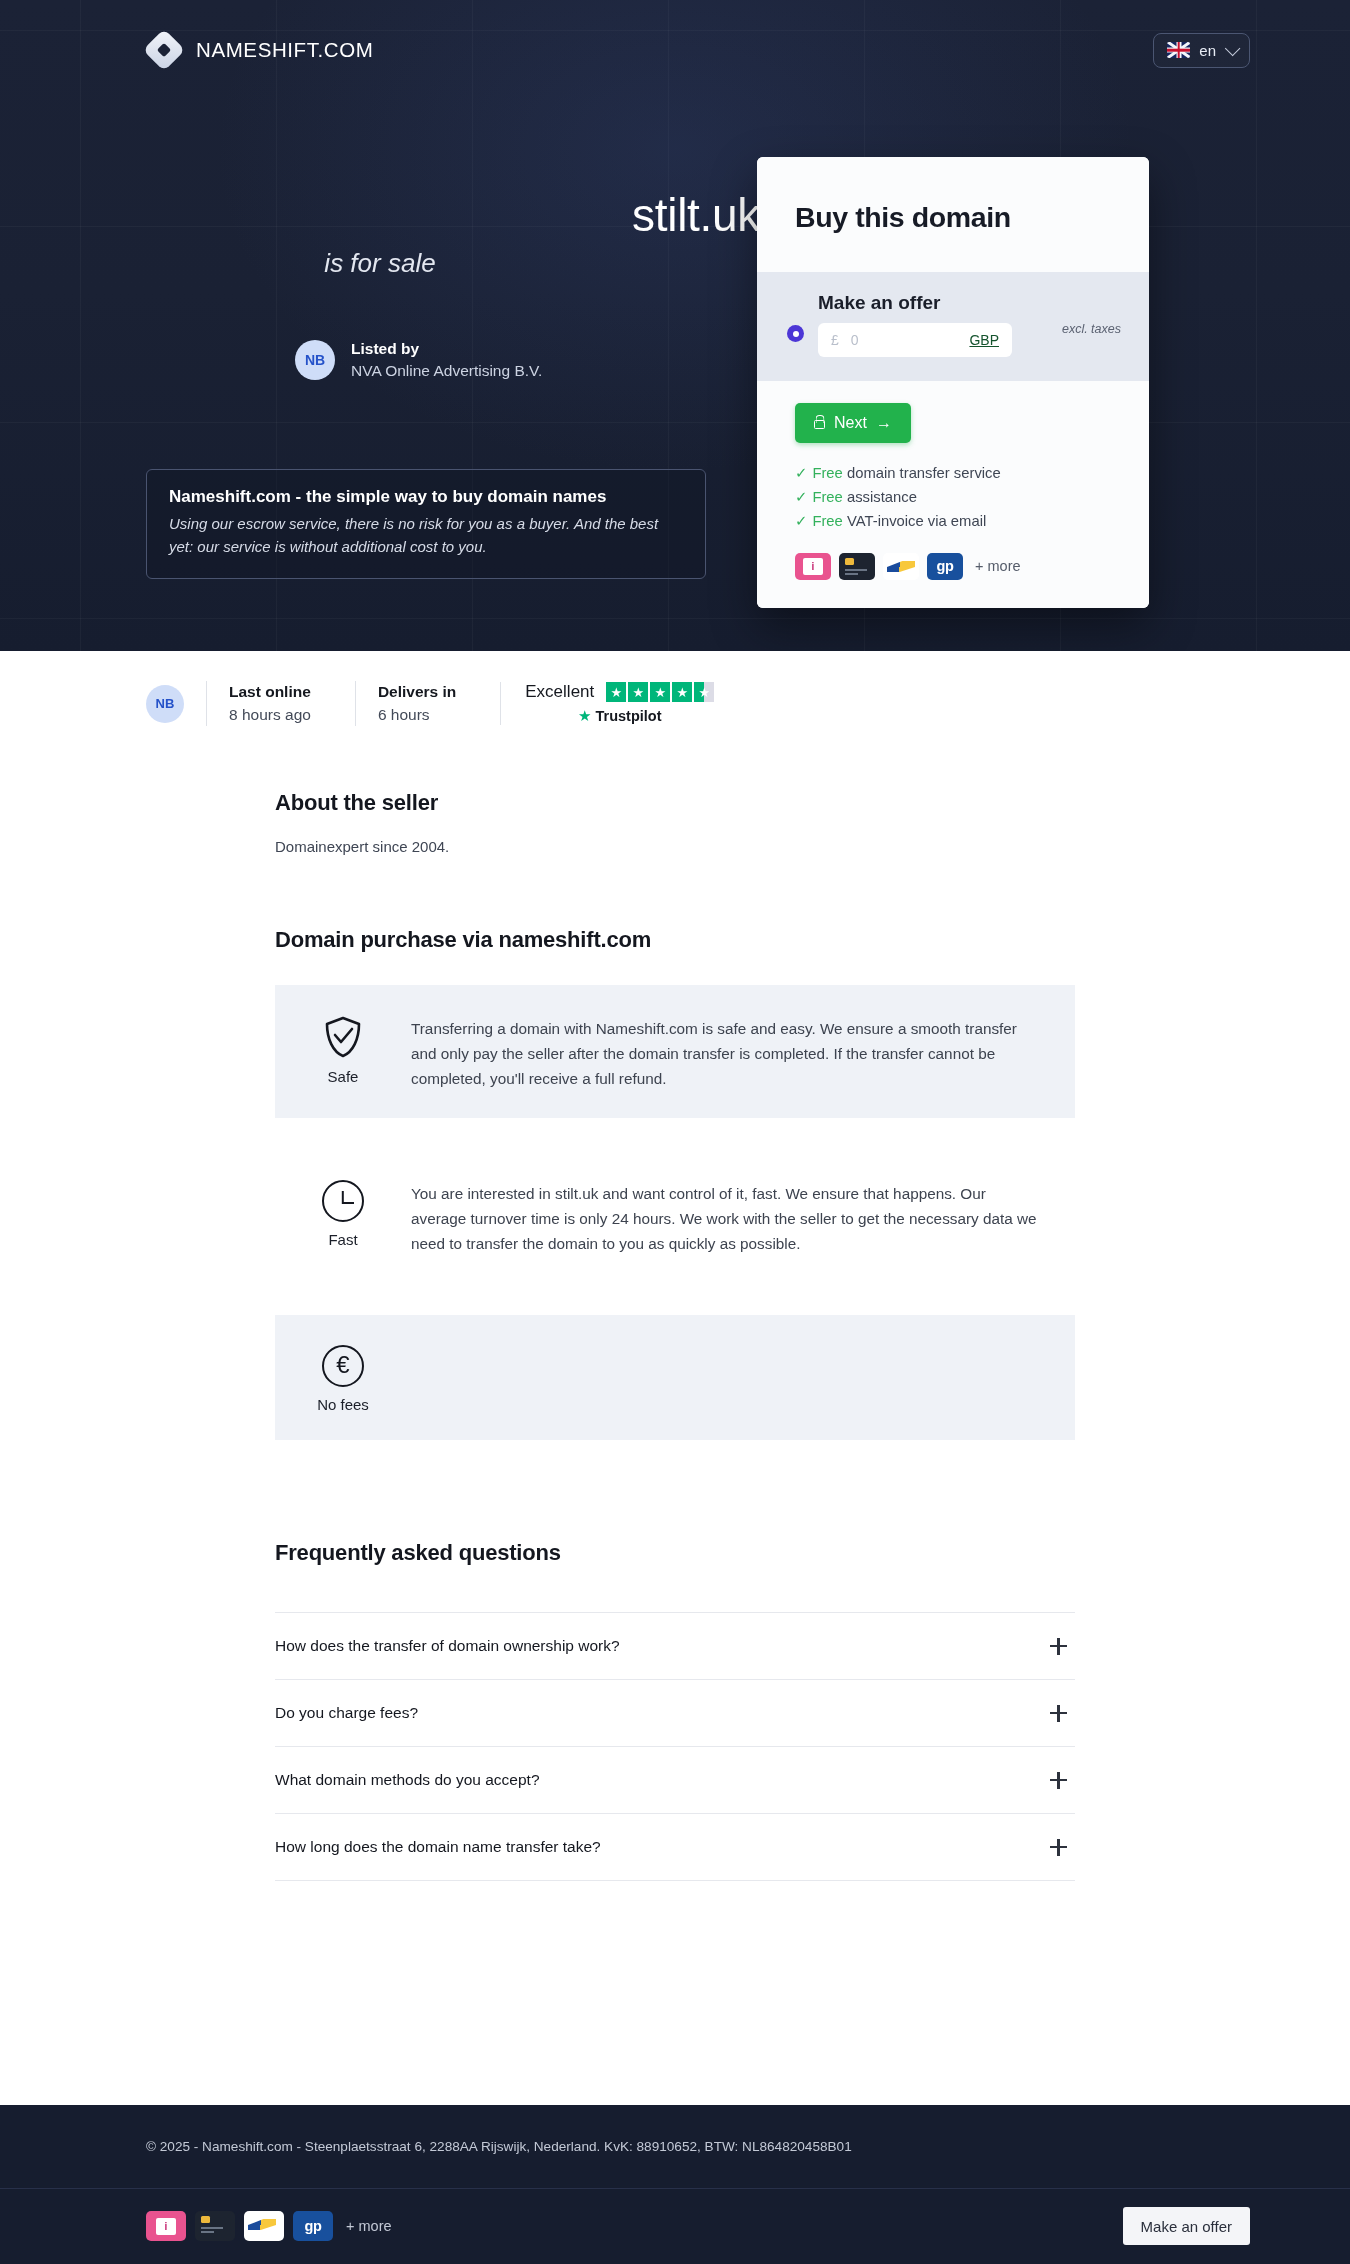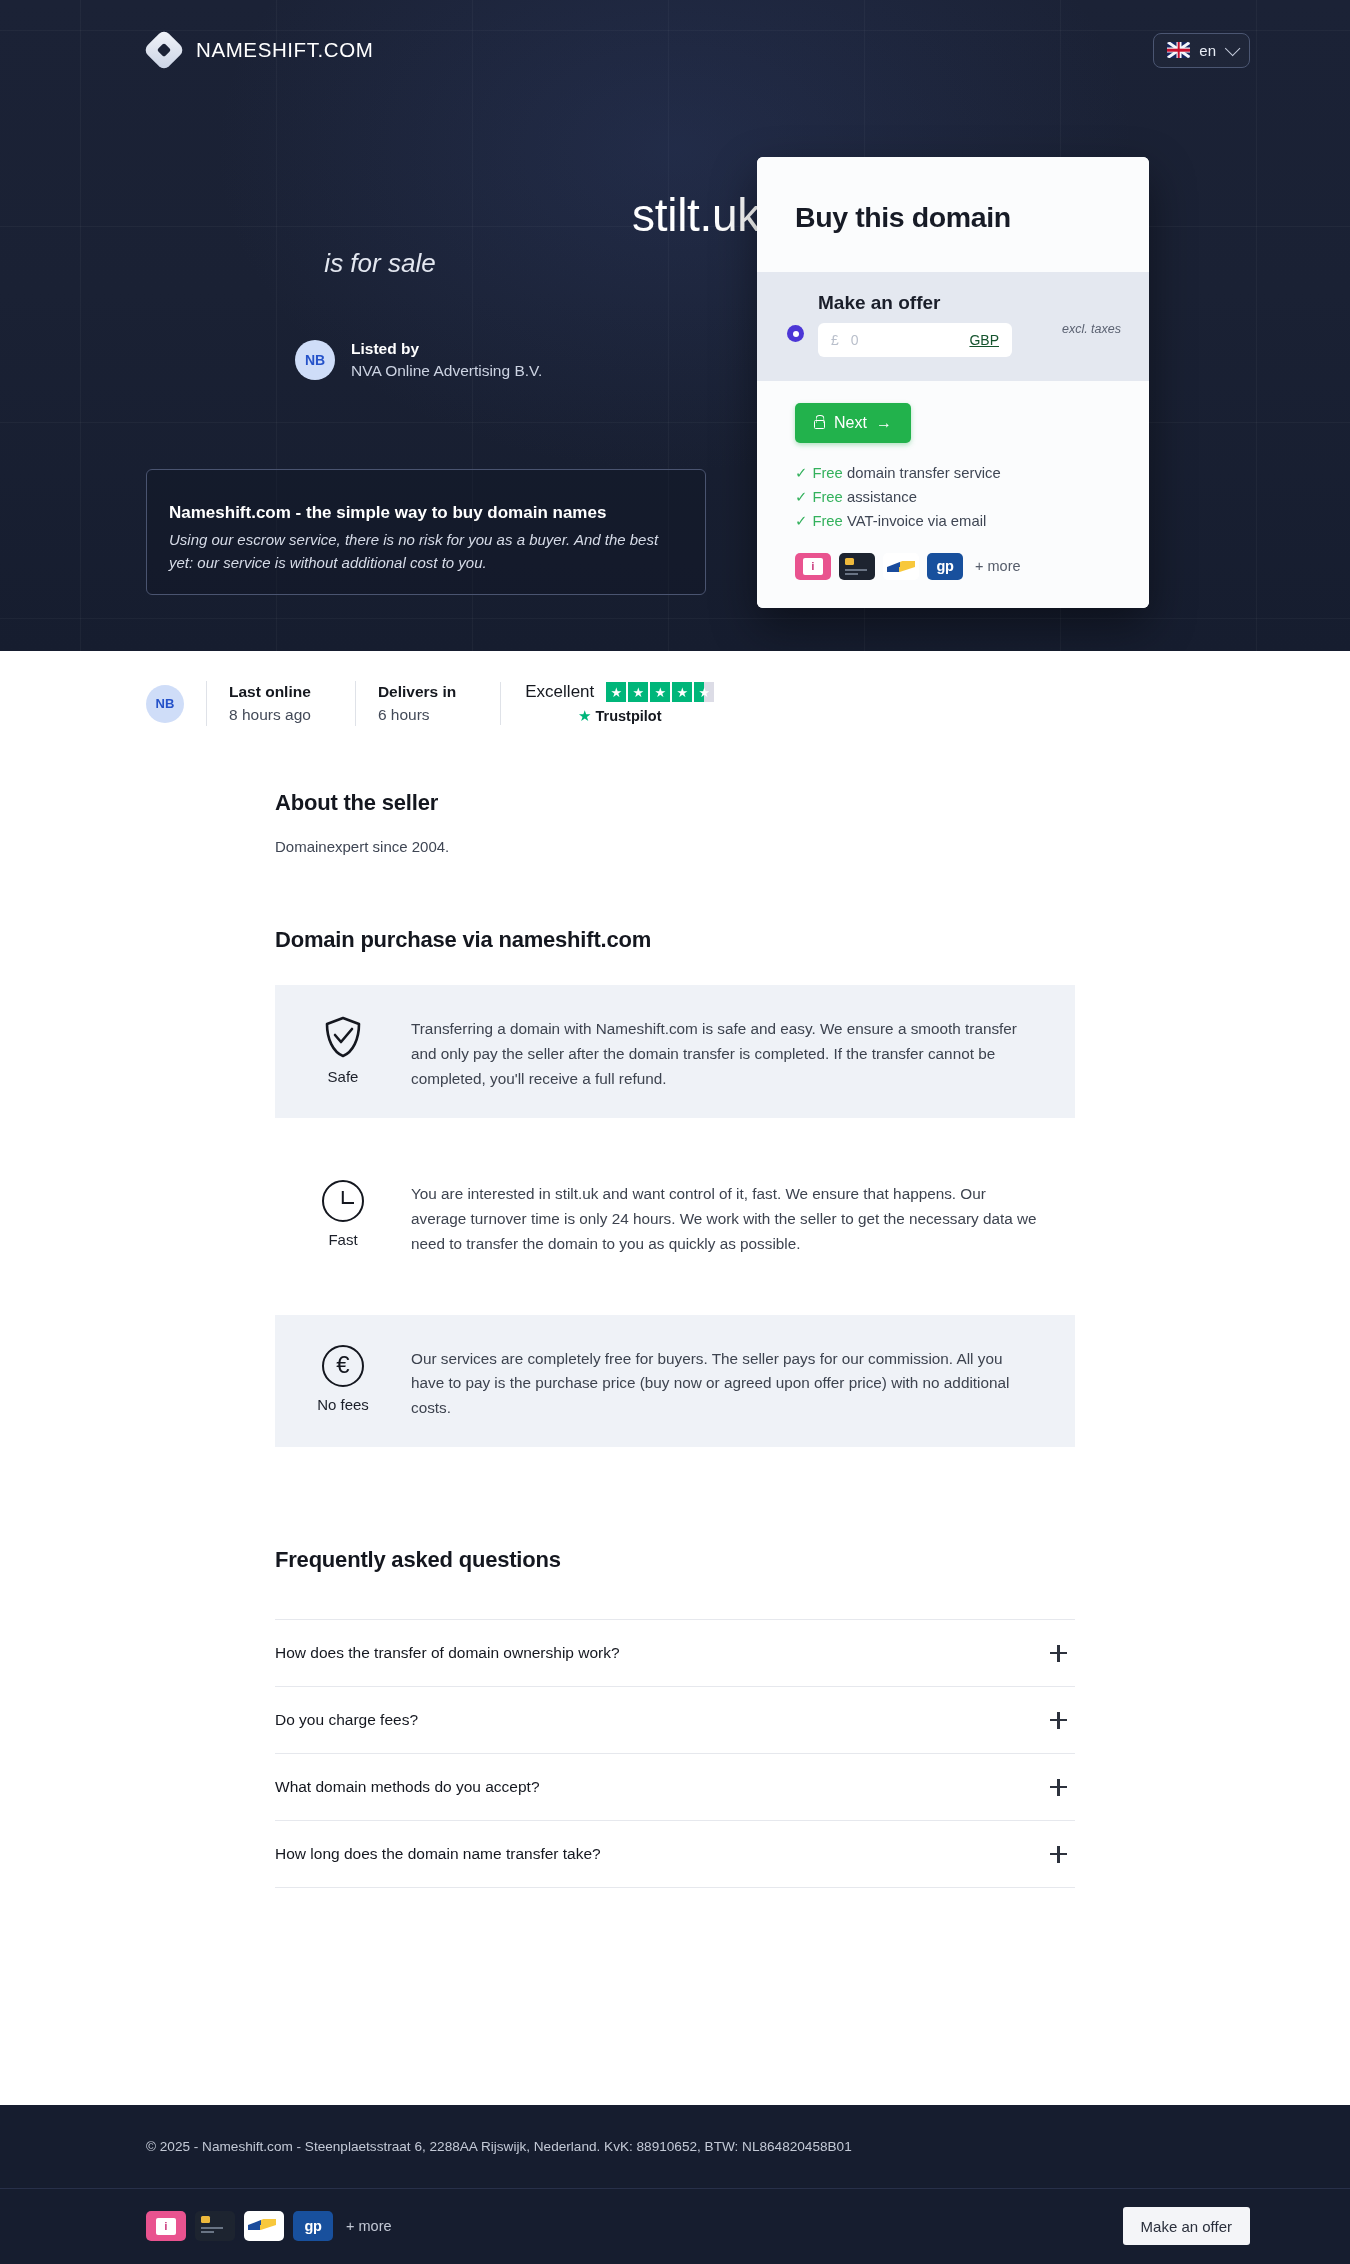--- a/index.html
+++ b/index.html
@@ -105,21 +105,21 @@
   }
   .listed-by .lbl { color: #ffffff; font-weight: 700; font-size: 15.5px; line-height: 1.45; }
   .listed-by .val { color: #ccd3e2; font-size: 15.5px; line-height: 1.45; font-weight: 300;}
 
   .promo-box {
     position: absolute; left: 146px; top: 469px; width: 560px;
     border: 1px solid #4a5470; border-radius: 6px;
     padding: 17px 22px 20px 22px;
     background: rgba(14,19,33,.35);
   }
-  .promo-title { color: #ffffff; font-weight: 700; font-size: 17px; margin-bottom: 6px; margin-top: 16px; }
+  .promo-title { color: #ffffff; font-weight: 700; font-size: 17px; margin-bottom: 6px; }
   .promo-text  { color: #d6dbe7; font-size: 15px; font-style: italic; line-height: 1.5; font-weight: 300;}
 
   
   .buy-card {
     position: absolute; left: 757px; top: 157px; width: 392px;
     border-radius: 6px; overflow: hidden;
     box-shadow: 0 18px 46px rgba(0,0,0,.42);
     background: #fbfcfd;
   }
   .buy-top { background: #fbfcfd; padding: 44px 38px 38px 38px; }
@@ -440,21 +440,20 @@
       <div class="info-text">You are interested in stilt.uk and want control of it, fast. We ensure that happens. Our average turnover time is only 24 hours. We work with the seller to get the necessary data we need to transfer the domain to you as quickly as possible.</div>
     </div>
 
     <div class="info-row shaded">
       <div class="info-icon">
         <span class="ico-euro">
             <span>€</span>
           </span>
         <span class="cap">No fees</span>
       </div>
-      <div class="info-text">Our services are completely free for buyers. The seller pays for our commission. All you have to pay is the purchase price (buy now or agreed upon offer price) with no additional costs.</div>
     </div>
 
     <div class="faq">
       <div class="h2" style="margin-bottom:46px;">Frequently asked questions</div>
       <div class="faq-item">
         <span class="faq-q">How does the transfer of domain ownership work?</span>
         <span class="faq-plus"></span>
       </div>
       <div class="faq-item">
         <span class="faq-q">Do you charge fees?</span>

